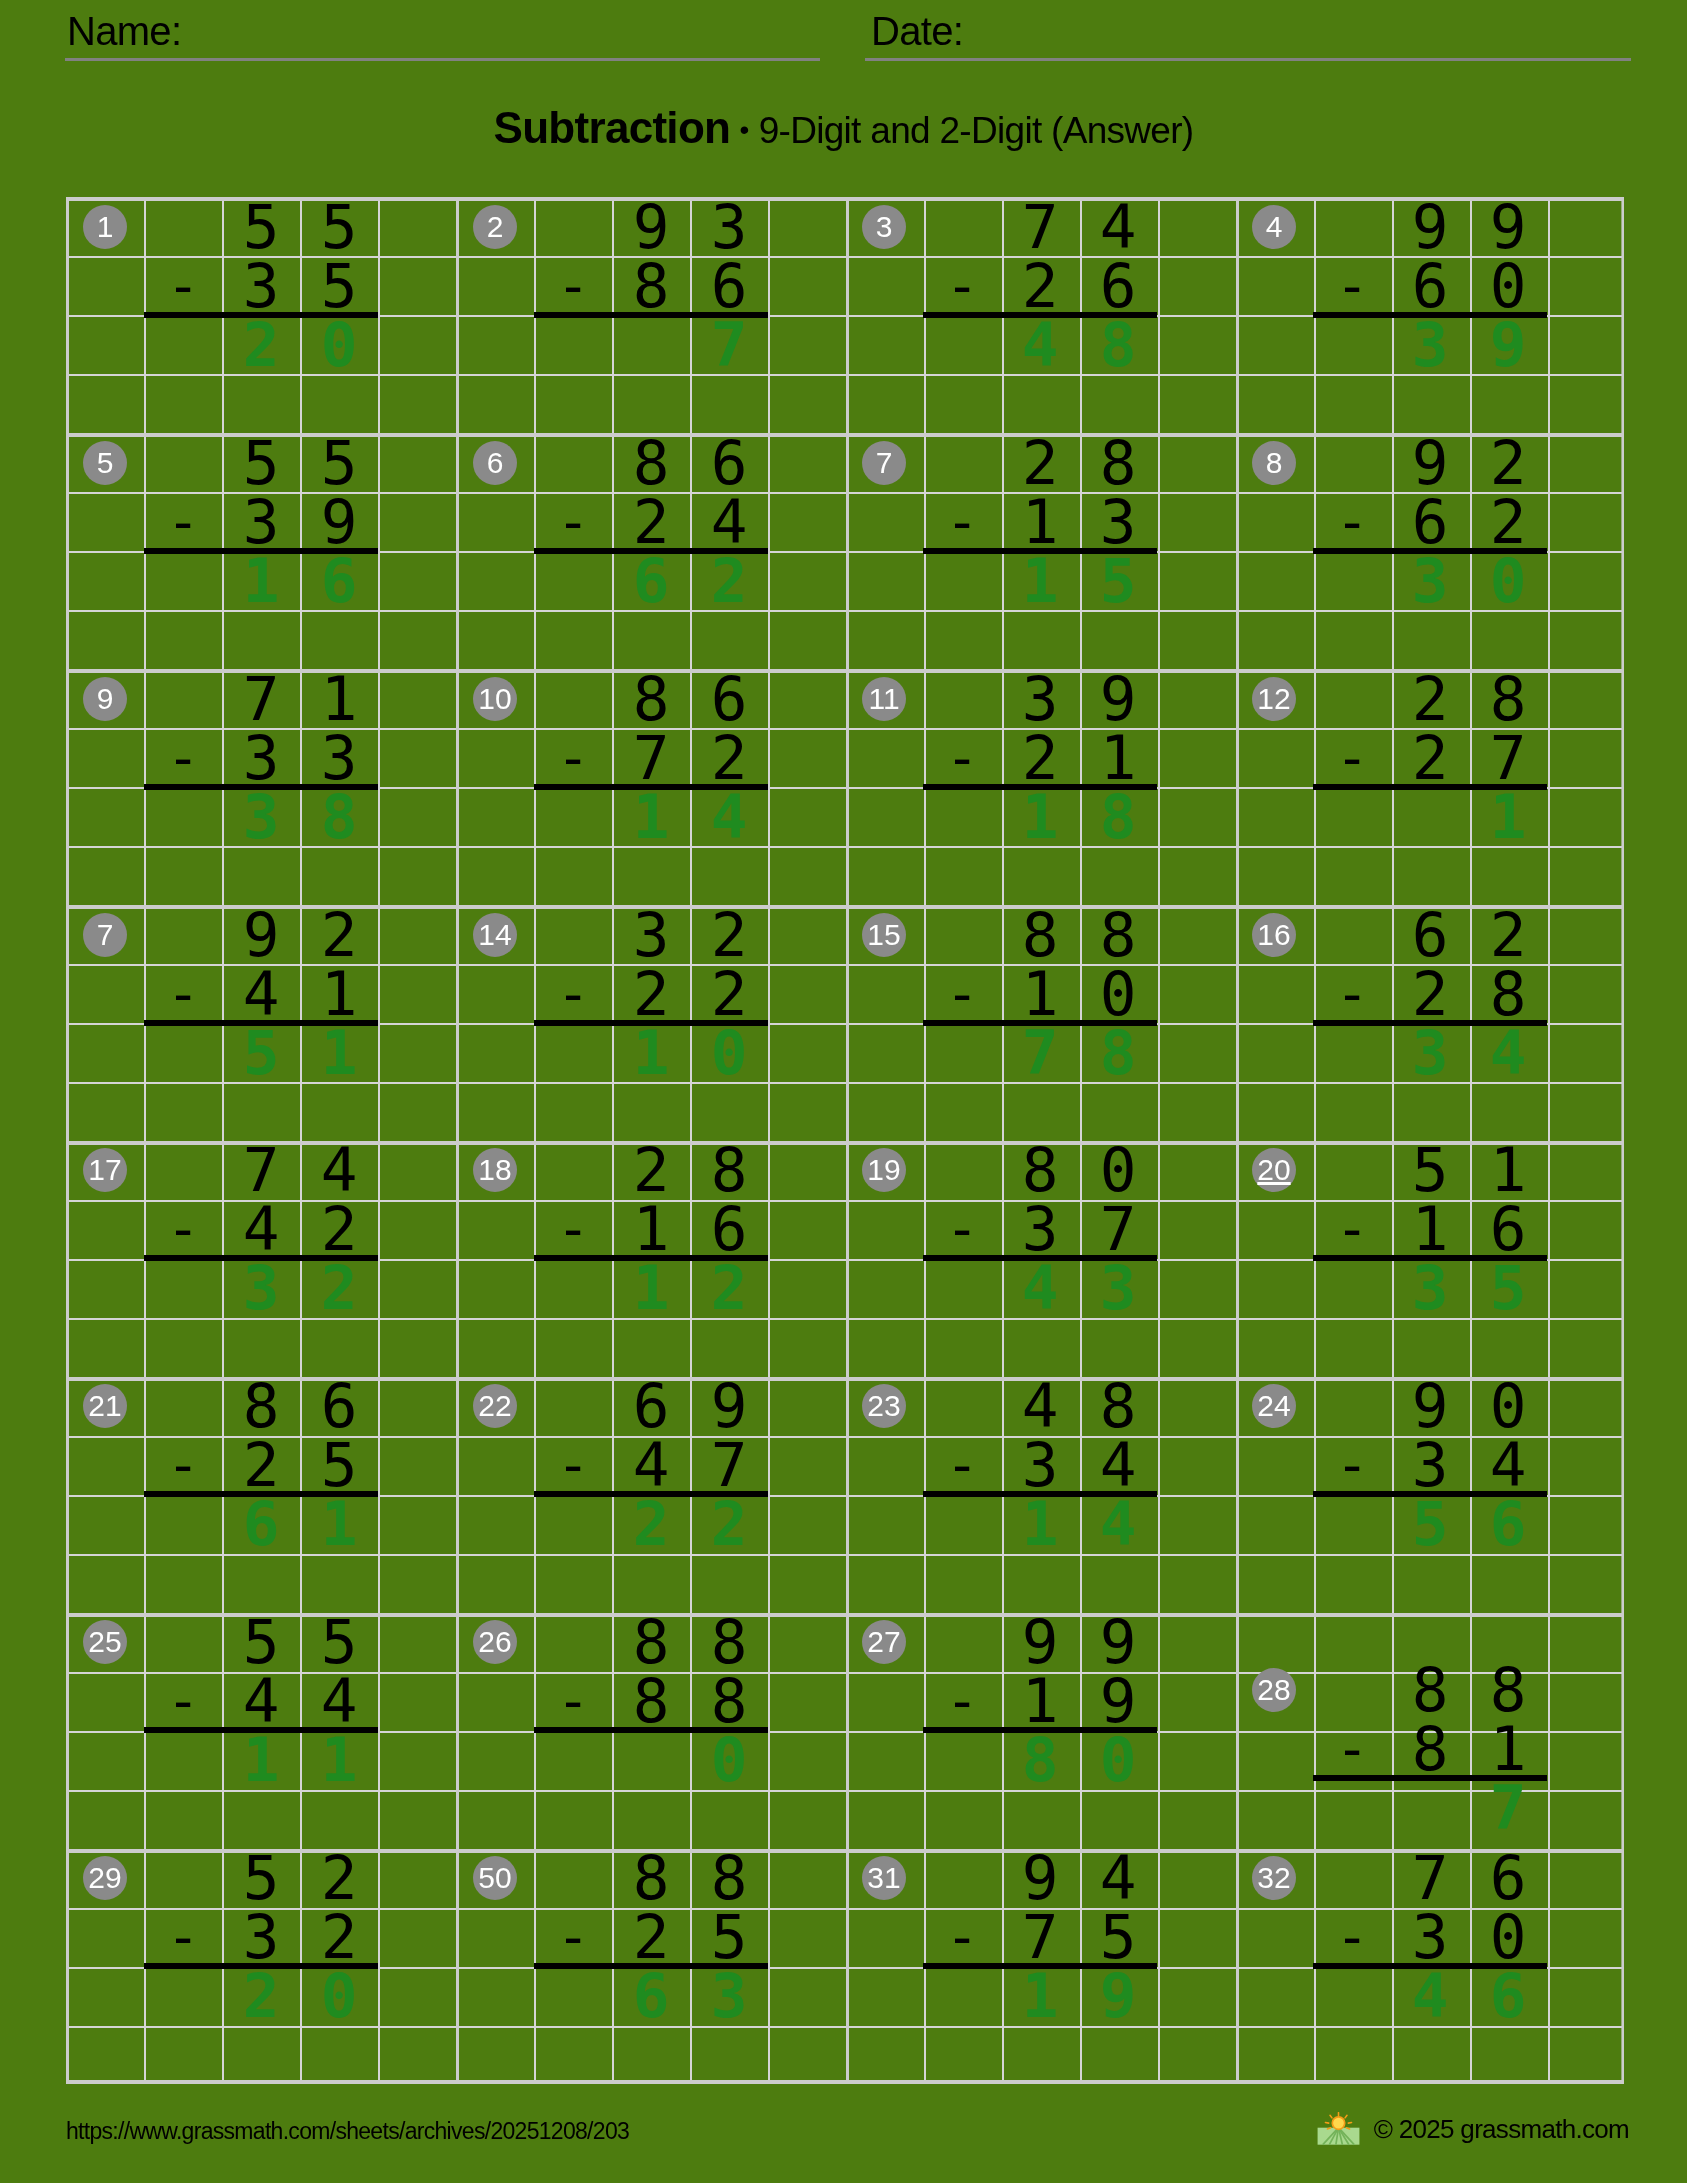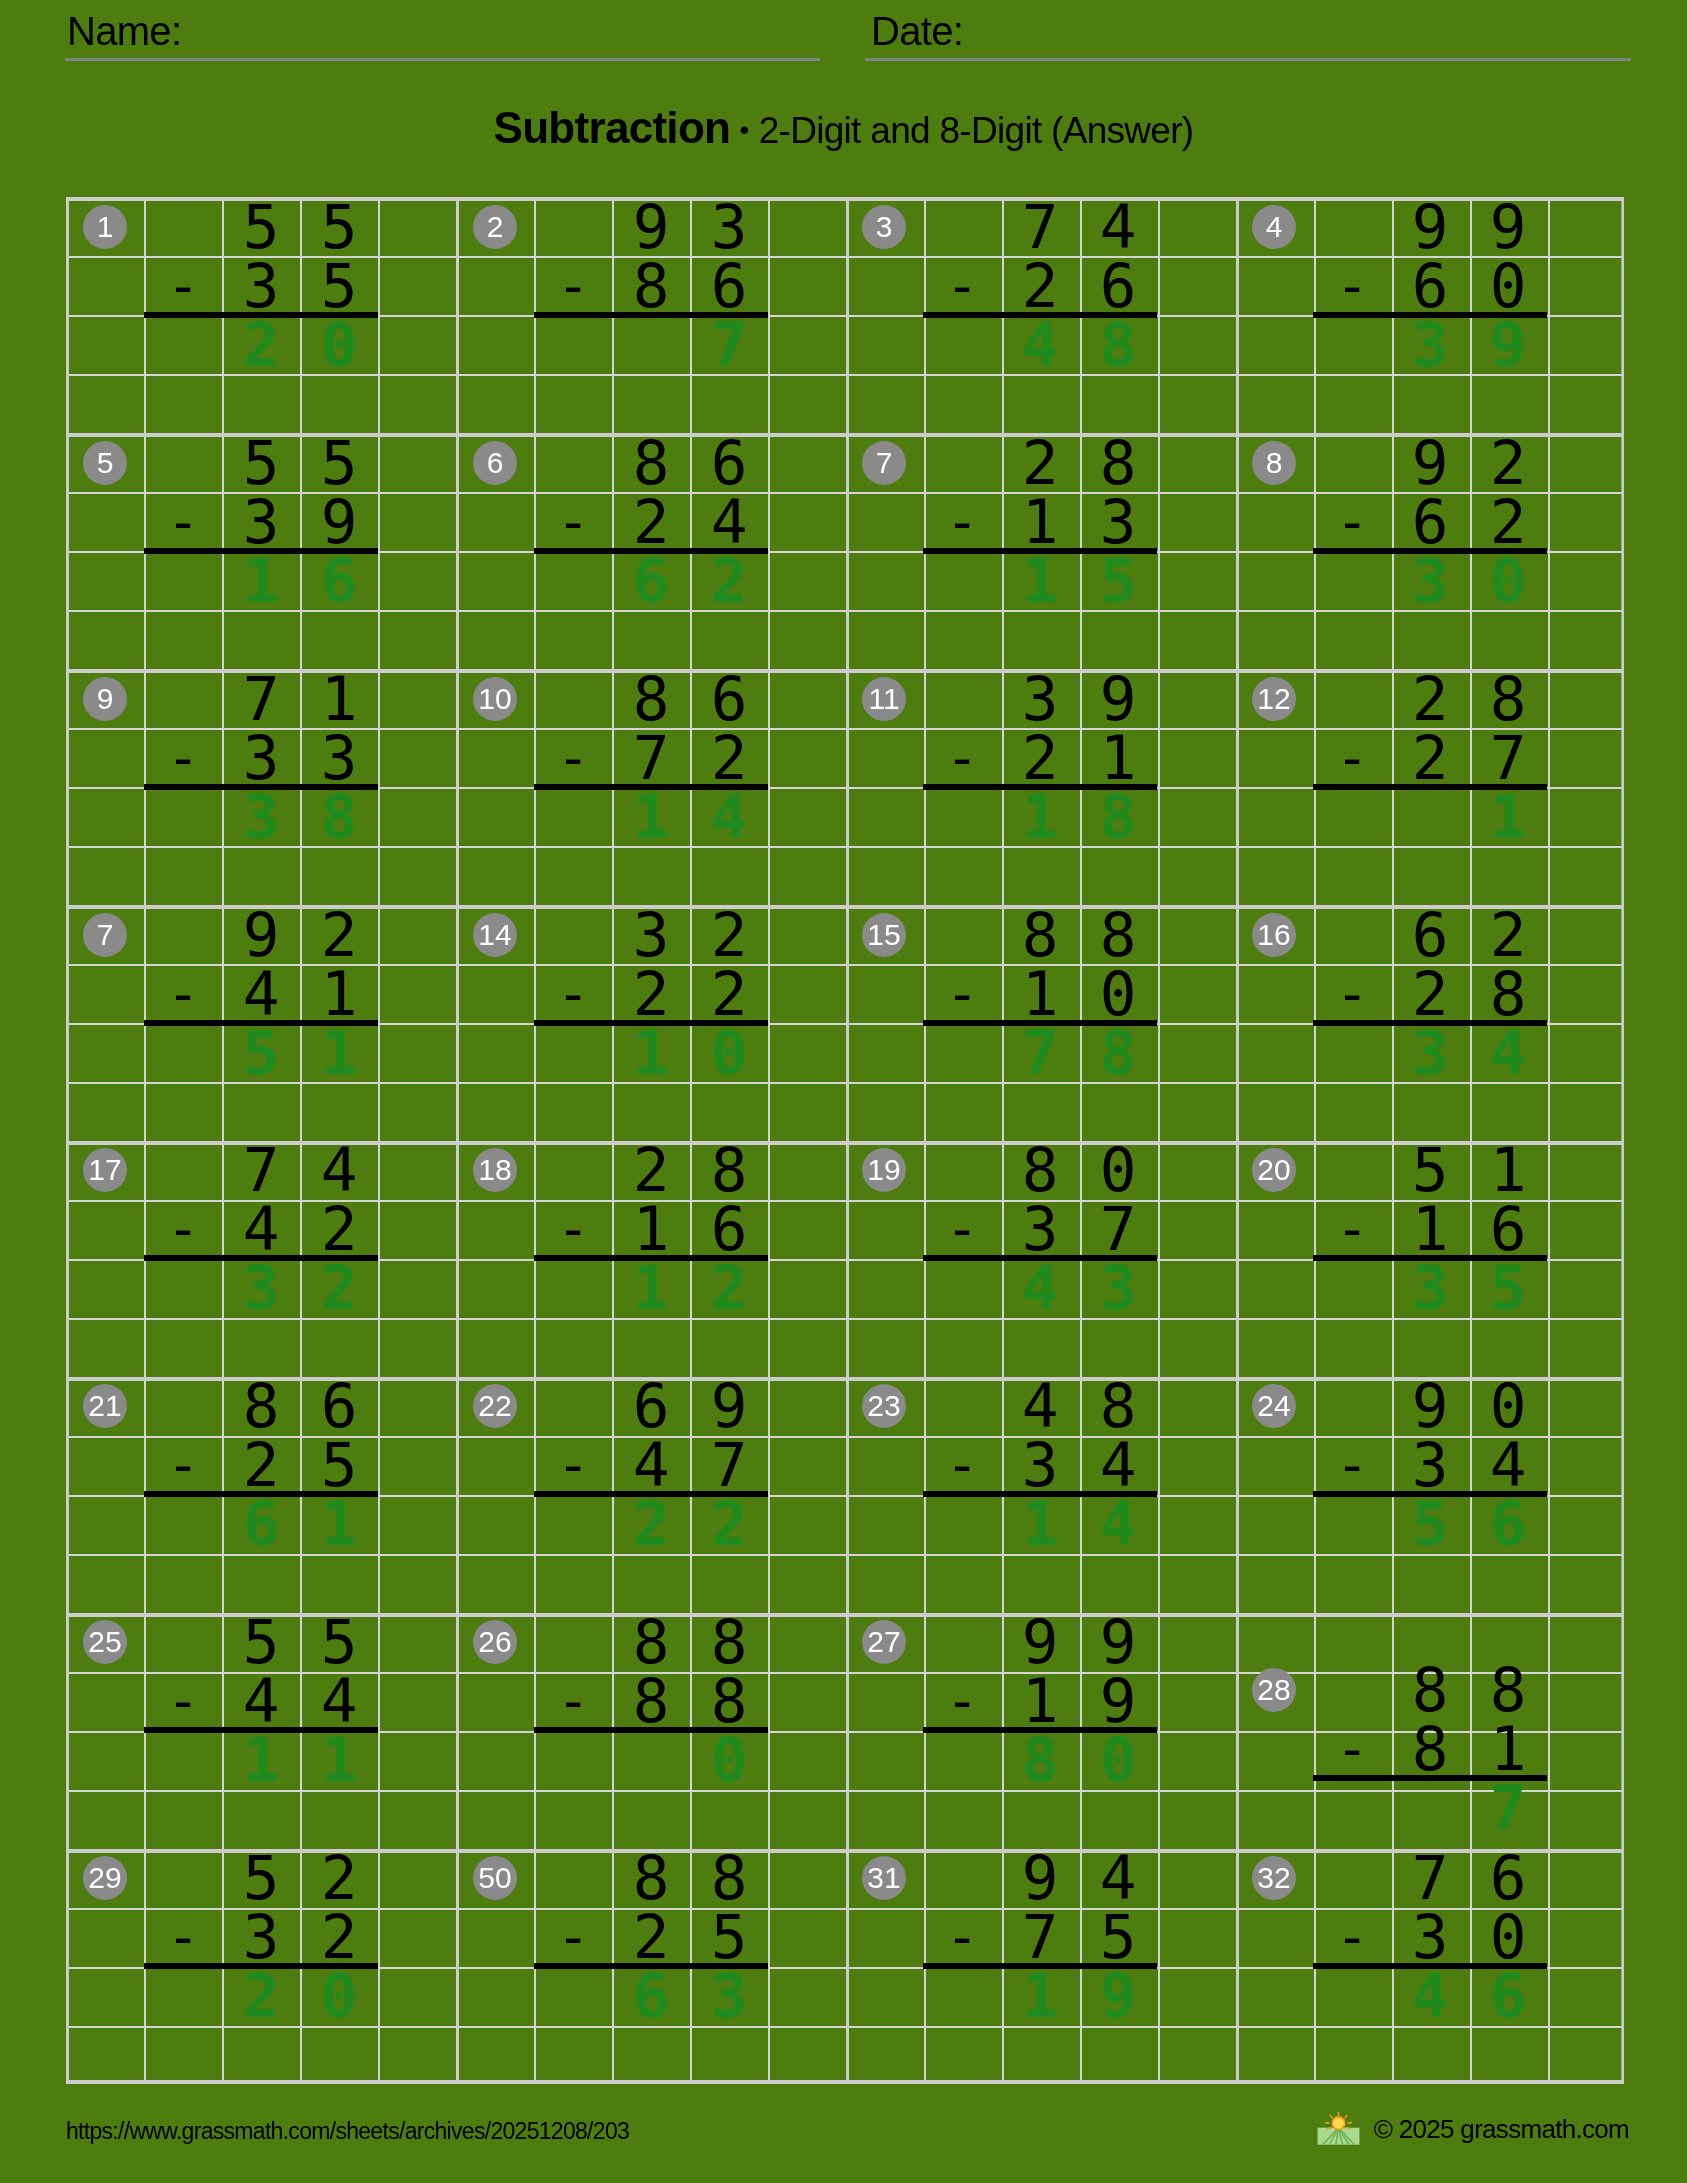--- a/index.html
+++ b/index.html
@@ -63,21 +63,21 @@
 <body>
 
 <div class="page">
 
   <div class="field-label name-label">Name:</div>
   <div class="field-line name-line"></div>
   <div class="field-label date-label">Date:</div>
   <div class="field-line date-line"></div>
 
   <div class="title-row">
-    <span class="title-main">Subtraction</span><span class="title-sep">•</span><span class="title-sub">2-Digit and 8-Digit (Answer)</span>
+    <span class="title-main">Subtraction</span><span class="title-sep">•</span><span class="title-sub">9-Digit and 2-Digit (Answer)</span>
   </div>
 
   <div class="grid" id="grid">
       <div class="block" style="left: 0px; top: 0px;">
         <div class="badge" style="background: rgb(138, 138, 138);">1</div>
         <div class="cell digit" style="left: 156px; top: 0px;">5</div>
         <div class="cell digit" style="left: 234px; top: 0px;">5</div>
         <div class="cell minus" style="left: 78px; top: 59px;">-</div>
         <div class="cell digit" style="left: 156px; top: 59px;">3</div>
         <div class="cell digit" style="left: 234px; top: 59px;">5</div>
@@ -275,21 +275,21 @@
         <div class="cell digit" style="left: 156px; top: 0px;">8</div>
         <div class="cell digit" style="left: 234px; top: 0px;">0</div>
         <div class="cell minus" style="left: 78px; top: 59px;">-</div>
         <div class="cell digit" style="left: 156px; top: 59px;">3</div>
         <div class="cell digit" style="left: 234px; top: 59px;">7</div>
         <div class="bar" style="background: rgb(0, 0, 0);"></div>
         <div class="cell digit ans" style="left: 156px; top: 118px; color: rgb(31, 139, 31);">4</div>
         <div class="cell digit ans" style="left: 234px; top: 118px; color: rgb(31, 139, 31);">3</div>
       </div>
       <div class="block" style="left: 1169px; top: 943px;">
-        <div class="badge" style="background: rgb(138, 138, 138);">20</div>
+        <div class="badge" style="background: rgb(138, 138, 138); text-decoration: underline;">20</div>
         <div class="cell digit" style="left: 156px; top: 0px;">5</div>
         <div class="cell digit" style="left: 234px; top: 0px;">1</div>
         <div class="cell minus" style="left: 78px; top: 59px;">-</div>
         <div class="cell digit" style="left: 156px; top: 59px;">1</div>
         <div class="cell digit" style="left: 234px; top: 59px;">6</div>
         <div class="bar" style="background: rgb(0, 0, 0);"></div>
         <div class="cell digit ans" style="left: 156px; top: 118px; color: rgb(31, 139, 31);">3</div>
         <div class="cell digit ans" style="left: 234px; top: 118px; color: rgb(31, 139, 31);">5</div>
       </div>
       <div class="block" style="left: 0px; top: 1179px;">

